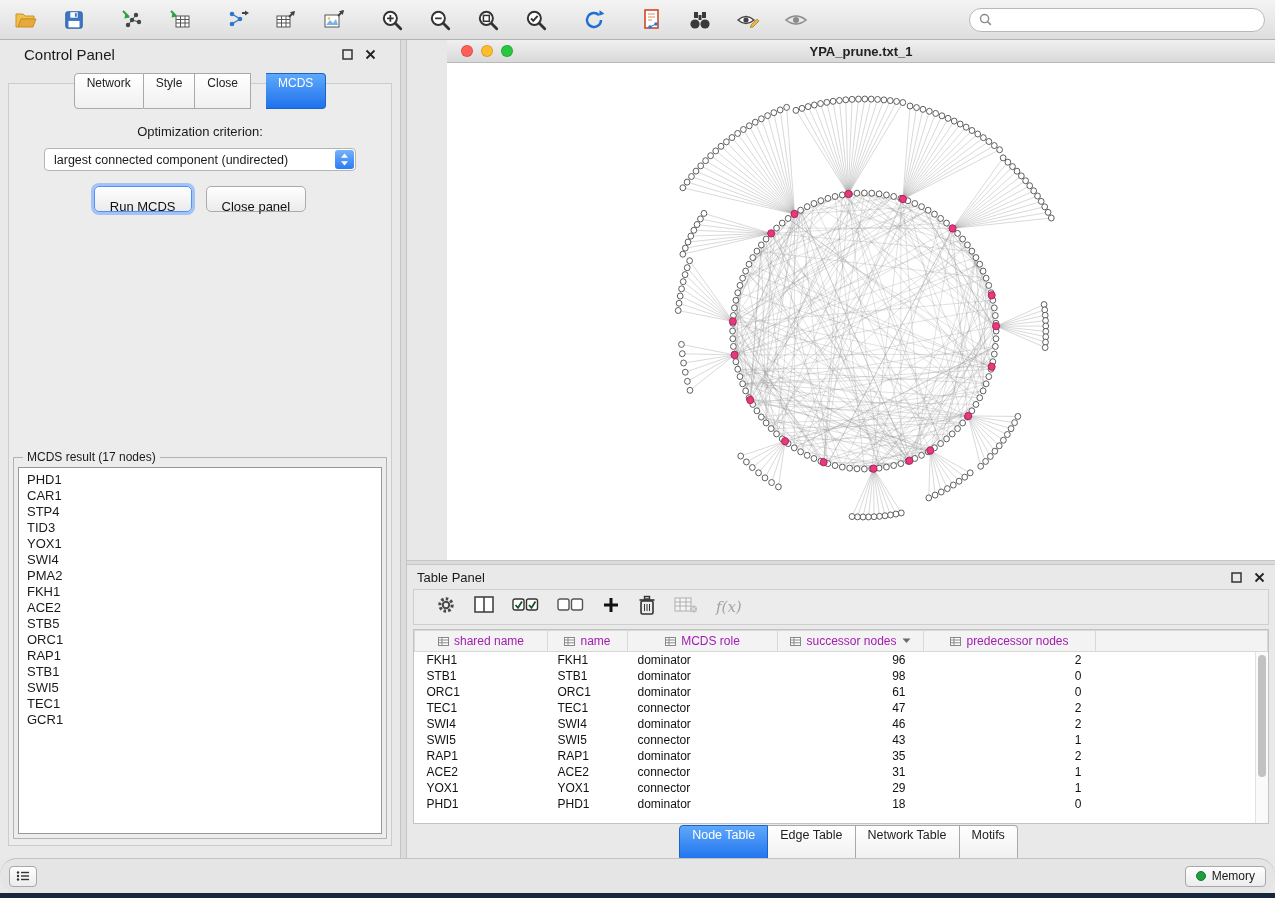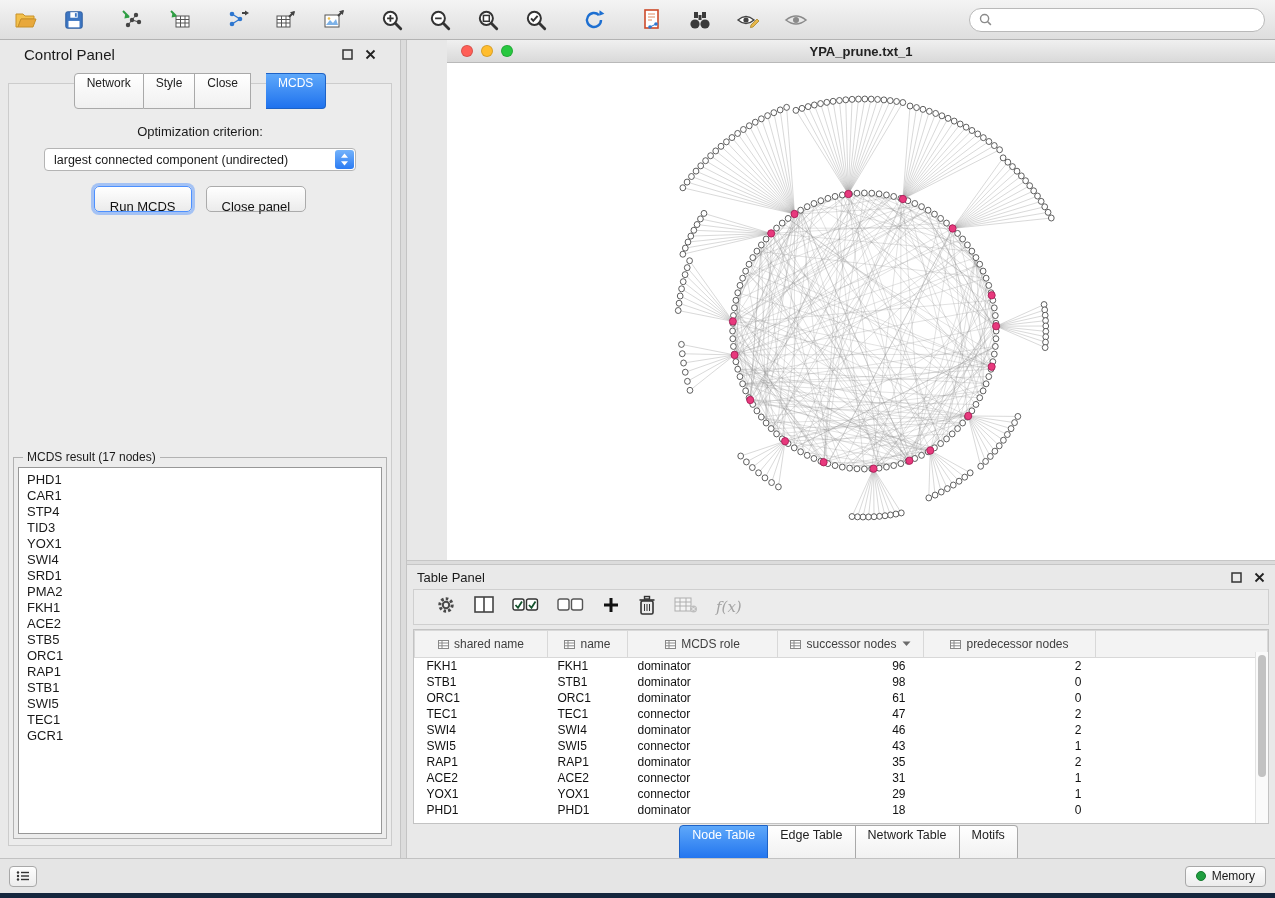--- a/index.html
+++ b/index.html
@@ -64,35 +64,35 @@
   .hsplit { height:5px; flex:0 0 5px; background:#dcdcdc; border-top:1px solid #c6c6c6; border-bottom:1px solid #c6c6c6; }
 
   
   .table-panel { flex:1 1 auto; background:#e9e9e9; display:flex; flex-direction:column; min-height:0; }
   .tp-header { height:24px; flex:0 0 24px; display:flex; align-items:center; padding:0 10px; font-size:13px; }
   .tp-toolbar { height:36px; flex:0 0 36px; margin:0 6px; background:#ececec; border:1px solid #cfcfcf;
                 display:flex; align-items:center; gap:18px; padding:0 22px; }
   .fx { font-family:"DejaVu Serif", serif; font-style:italic; font-size:15px; color:#a3a3a3; }
   .table-wrap { flex:1; margin:4px 6px; background:#fff; border:1px solid #c3c3c3; position:relative; overflow:hidden; }
   table { width:100%; border-collapse:collapse; table-layout:fixed; }
-  th { height:27px; background:#f3f3f3; border:1px solid #d8d8d8; font-weight:normal; font-size:12px; color:#404040; }
+  th { height:21px; background:#f3f3f3; border:1px solid #d8d8d8; font-weight:normal; font-size:12px; color:#a21caf; }
   th .hwrap { display:flex; align-items:center; justify-content:center; gap:5px; }
   td { height:16px; font-size:12px; line-height:16px; white-space:nowrap; overflow:hidden; color:#111; }
   td:nth-child(1) { padding-left:12px; }
   td:nth-child(2), td:nth-child(3) { padding-left:10px; }
   td:nth-child(4) { text-align:right; padding-right:18px; }
   td:nth-child(5) { text-align:right; padding-right:14px; }
   .vscroll { position:absolute; top:22px; right:0; bottom:0; width:13px; background:#fafafa; border-left:1px solid #e2e2e2; }
   .vthumb { position:absolute; top:3px; left:2px; width:8px; height:122px; background:#c2c2c2; border-radius:4px; }
   .tp-tabs { height:30px; flex:0 0 30px; display:flex; justify-content:center; align-items:center; }
   .tp-tabs .seg-btn { font-size:12.5px; }
 
   
   .statusbar { height:35px; flex:0 0 35px; background:#e5e5e5; border-top:1px solid #c2c2c2;
-               display:flex; align-items:center; padding:0 9px; }
+               display:flex; align-items:center; padding:0 9px;border-radius:17px; }
   .menu-btn { width:28px; height:21px; border:1px solid #a8a8a8; border-radius:4px;
               background:linear-gradient(#fefefe,#ececec); display:flex; align-items:center; justify-content:center; }
   .memory-btn { margin-left:auto; height:21px; border:1px solid #a8a8a8; border-radius:4px; padding:0 10px;
                 background:linear-gradient(#fefefe,#ececec); display:flex; align-items:center; gap:6px; font-size:12px; }
   .memdot { width:10px; height:10px; border-radius:50%; background:#1f9e3f; border:1px solid #157a2e; }
   .bottom-strip { height:5px; flex:0 0 5px; background:#15263d; }
 </style>
 </head>
 <body>
 
@@ -286,21 +286,20 @@
         </div>
         <fieldset class="mcds-box">
           <legend>MCDS result (17 nodes)</legend>
           <div class="mcds-list">
               <div class="mcds-item">PHD1</div>
               <div class="mcds-item">CAR1</div>
               <div class="mcds-item">STP4</div>
               <div class="mcds-item">TID3</div>
               <div class="mcds-item">YOX1</div>
               <div class="mcds-item">SWI4</div>
-              <div class="mcds-item">SRD1</div>
               <div class="mcds-item">PMA2</div>
               <div class="mcds-item">FKH1</div>
               <div class="mcds-item">ACE2</div>
               <div class="mcds-item">STB5</div>
               <div class="mcds-item">ORC1</div>
               <div class="mcds-item">RAP1</div>
               <div class="mcds-item">STB1</div>
               <div class="mcds-item">SWI5</div>
               <div class="mcds-item">TEC1</div>
               <div class="mcds-item">GCR1</div>

